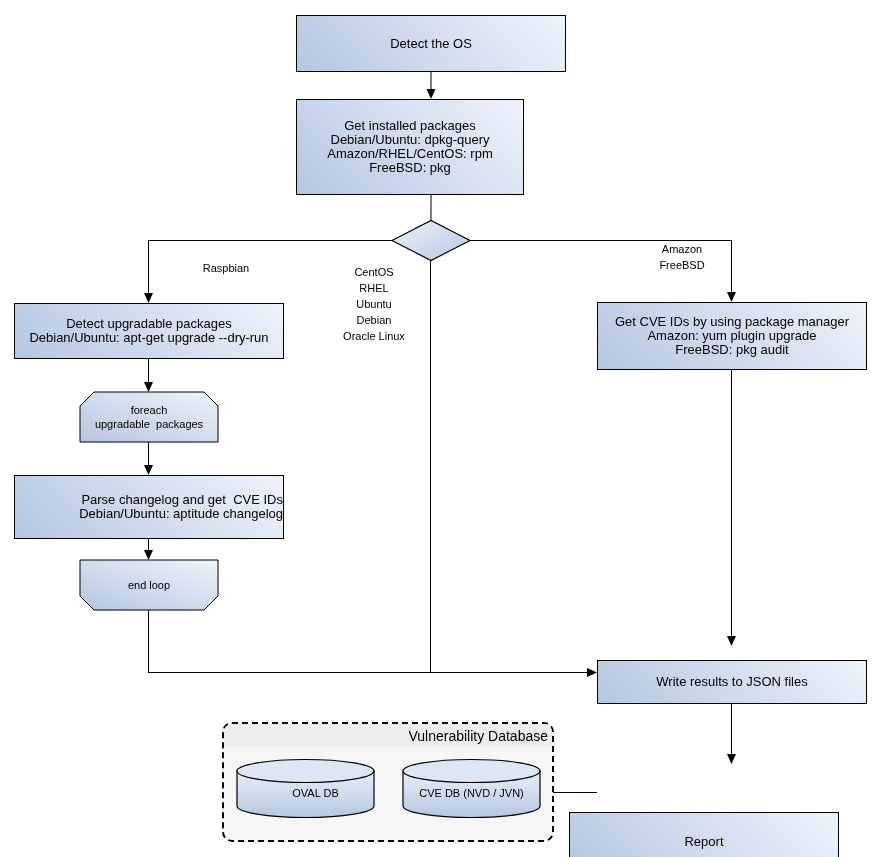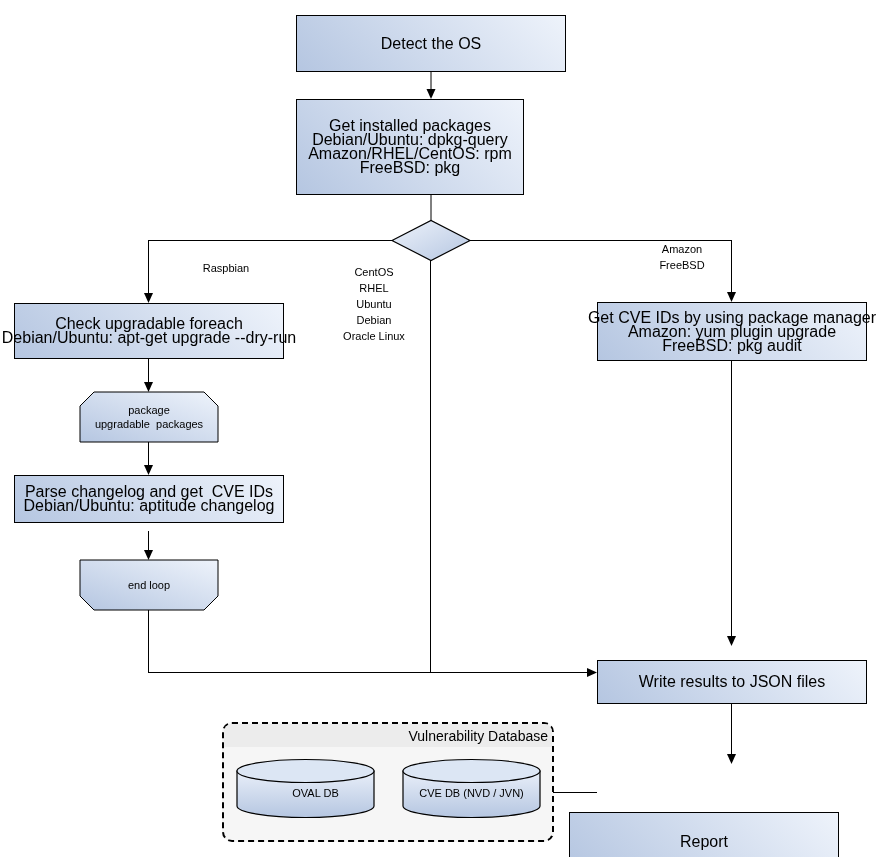--- a/index.html
+++ b/index.html
@@ -11,21 +11,21 @@
   }
   *{box-sizing:border-box;margin:0;padding:0;}
   body{background:#ffffff;font-family:"Liberation Sans","DejaVu Sans",sans-serif;}
   .canvas{position:relative;width:881px;height:857px;background:#ffffff;overflow:hidden;}
   .layer{position:absolute;left:0;top:0;width:881px;height:857px;}
   .node{
     position:absolute;
     border:1px solid var(--stroke);
     background:linear-gradient(45deg,var(--node-dark) 0%,var(--node-light) 100%);
     display:flex;flex-direction:column;justify-content:center;align-items:center;
-    font-size:16px;color:#000;text-align:center;line-height:14px;
+    font-size:13px;color:#000;text-align:center;line-height:14px;
   }
   .node-line{white-space:pre;}
   .shape-text{
     position:absolute;display:flex;flex-direction:column;justify-content:center;align-items:center;
     font-size:11px;color:#000;text-align:center;line-height:14px;
   }
   .edge-label{
     position:absolute;font-size:11px;color:#000;text-align:center;line-height:16px;
   }
   .container-box{
@@ -123,39 +123,39 @@
   </div>
 
   <div class="node" style="left:296px;top:99px;width:228px;height:96px;">
     <div class="node-line">Get installed packages</div>
     <div class="node-line">Debian/Ubuntu: dpkg-query</div>
     <div class="node-line">Amazon/RHEL/CentOS: rpm</div>
     <div class="node-line">FreeBSD: pkg</div>
   </div>
 
   <div class="node" style="left:14px;top:303px;width:270px;height:56px;">
-    <div class="node-line">Check upgradable foreach</div>
+    <div class="node-line">Detect upgradable packages</div>
     <div class="node-line">Debian/Ubuntu: apt-get upgrade --dry-run</div>
   </div>
 
   <div class="shape-text" style="left:80px;top:392px;width:138px;height:50px;">
-    <div class="node-line">package</div>
+    <div class="node-line">foreach</div>
     <div class="node-line">upgradable  packages</div>
   </div>
 
-  <div class="node" style="left:14px;top:475px;width:270px;height:48px;">
+  <div class="node" style="left:14px;top:475px;width:270px;height:64px;align-items:flex-end;">
     <div class="node-line">Parse changelog and get  CVE IDs</div>
     <div class="node-line">Debian/Ubuntu: aptitude changelog</div>
   </div>
 
   <div class="shape-text" style="left:80px;top:560px;width:138px;height:50px;">
     <div class="node-line">end loop</div>
   </div>
 
-  <div class="node" style="left:597px;top:302px;width:270px;height:59px;">
+  <div class="node" style="left:597px;top:302px;width:270px;height:68px;">
     <div class="node-line">Get CVE IDs by using package manager</div>
     <div class="node-line">Amazon: yum plugin upgrade</div>
     <div class="node-line">FreeBSD: pkg audit</div>
   </div>
 
   <div class="node" style="left:597px;top:660px;width:270px;height:44px;">
     <div class="node-line">Write results to JSON files</div>
   </div>
 
   <div class="node" style="left:569px;top:764px;width:270px;height:59px;margin-top:48px;">

